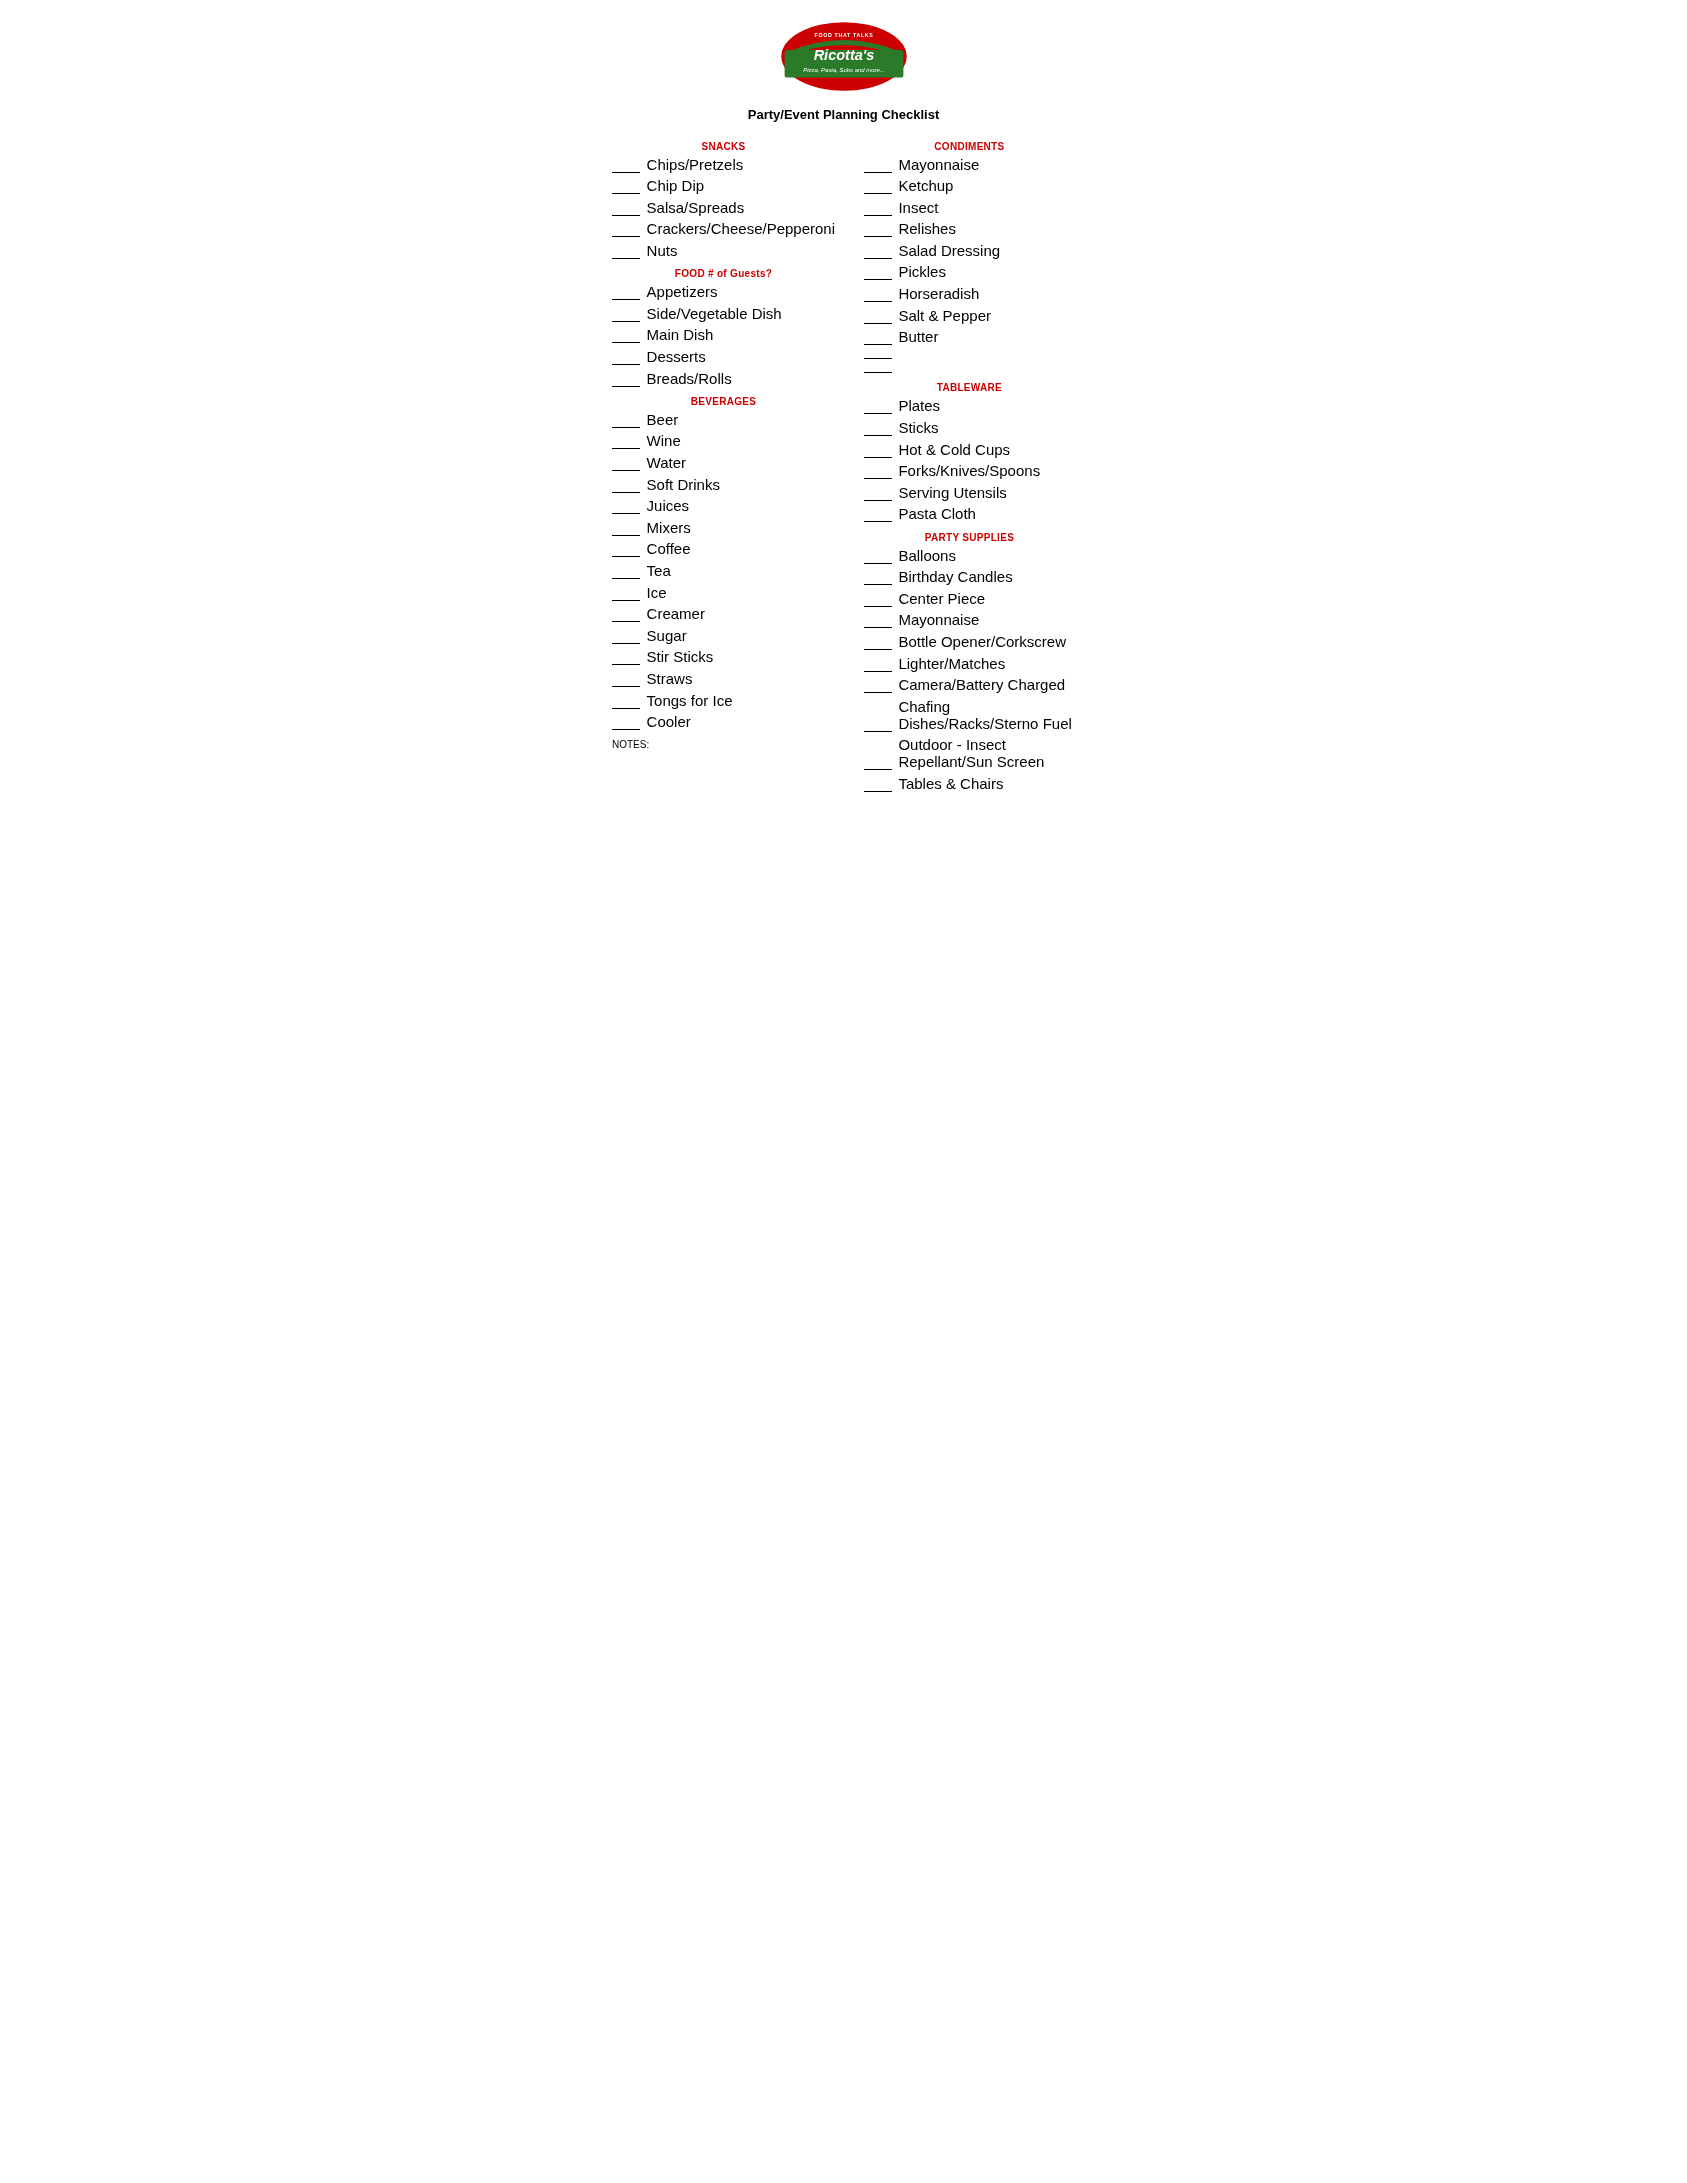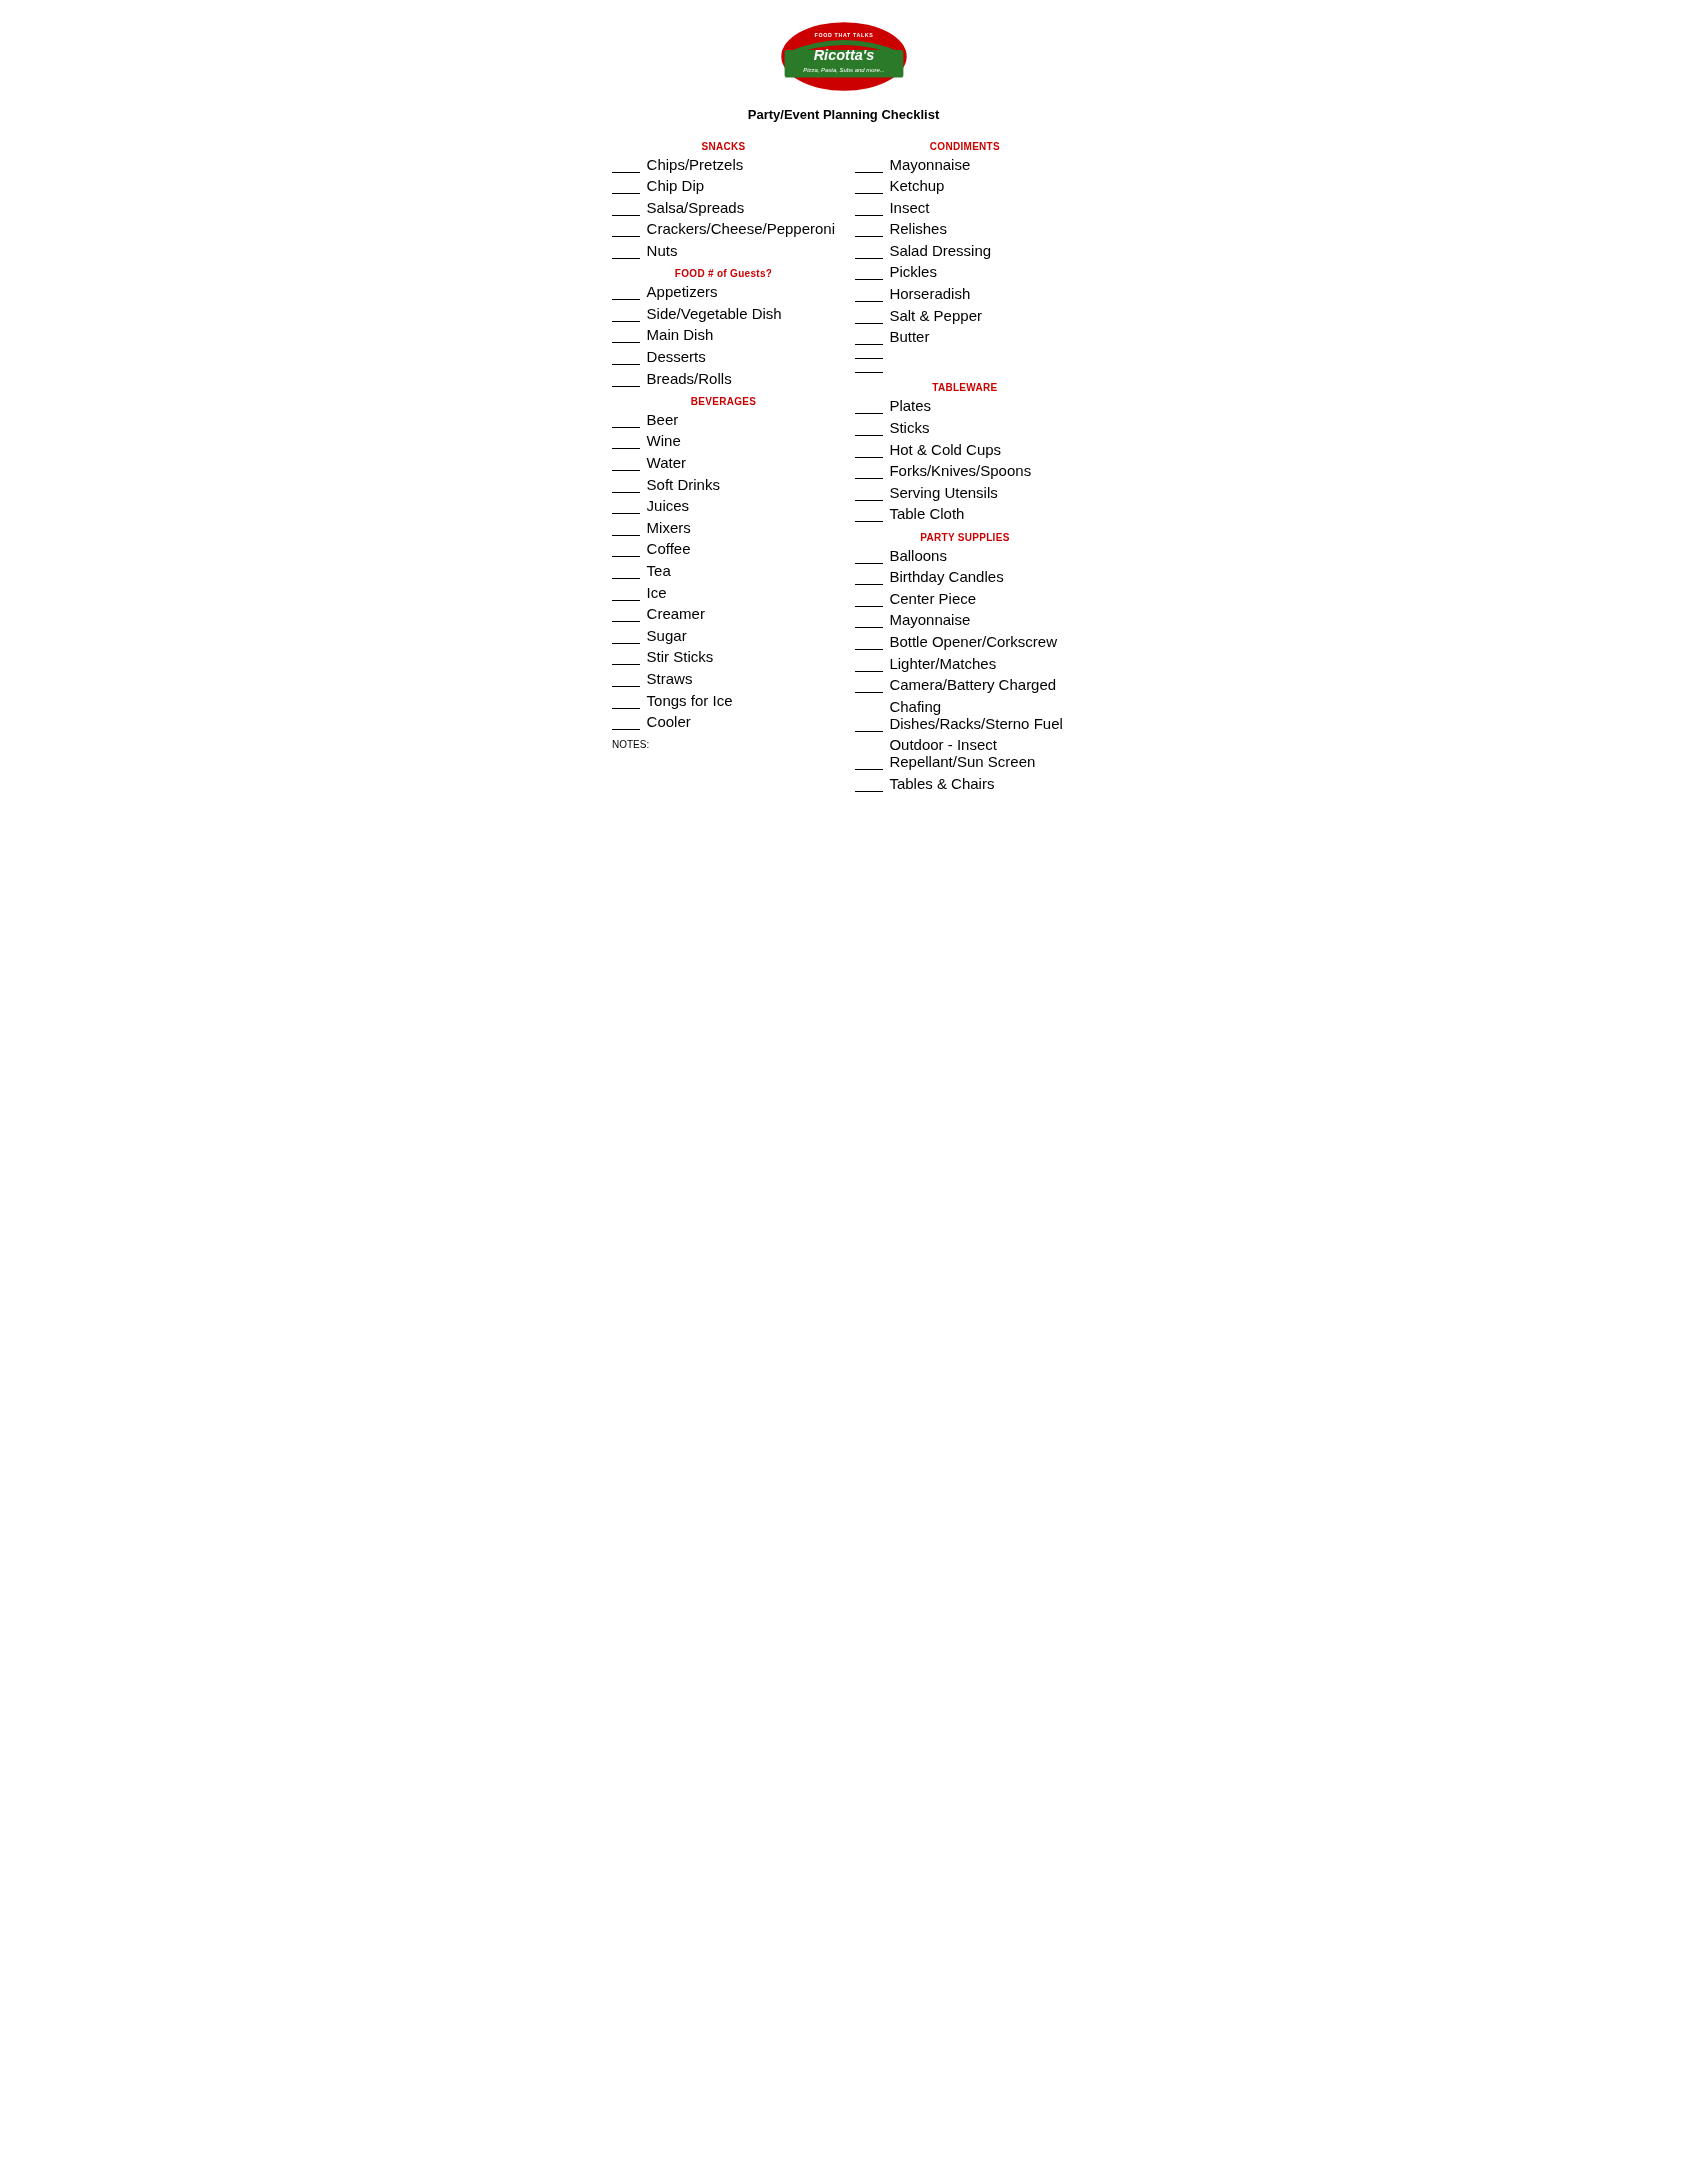--- a/index.html
+++ b/index.html
@@ -26,21 +26,21 @@
     .page-title {
       text-align: center;
       font-size: 13px;
       font-weight: bold;
       margin-bottom: 18.5px;
       font-family: Arial, sans-serif;
     }
 
     .two-col {
       display: flex;
-      gap: 0;
+      gap: 9px;
       width: 100%;
     }
 
     .col {
       flex: 1;
       padding-right: 13.2px;
     }
 
     .col:last-child {
       padding-right: 0;
@@ -291,21 +291,21 @@
     <div class="checklist-item">
         <span class="line"></span>
         <span>Forks/Knives/Spoons</span>
       </div>
     <div class="checklist-item">
         <span class="line"></span>
         <span>Serving Utensils</span>
       </div>
     <div class="checklist-item">
         <span class="line"></span>
-        <span>Table Cloth</span>
+        <span>Pasta Cloth</span>
       </div>
 
     <div class="section-heading">PARTY SUPPLIES</div>
     <div class="checklist-item">
         <span class="line"></span>
         <span>Balloons</span>
       </div>
     <div class="checklist-item">
         <span class="line"></span>
         <span>Birthday Candles</span>

